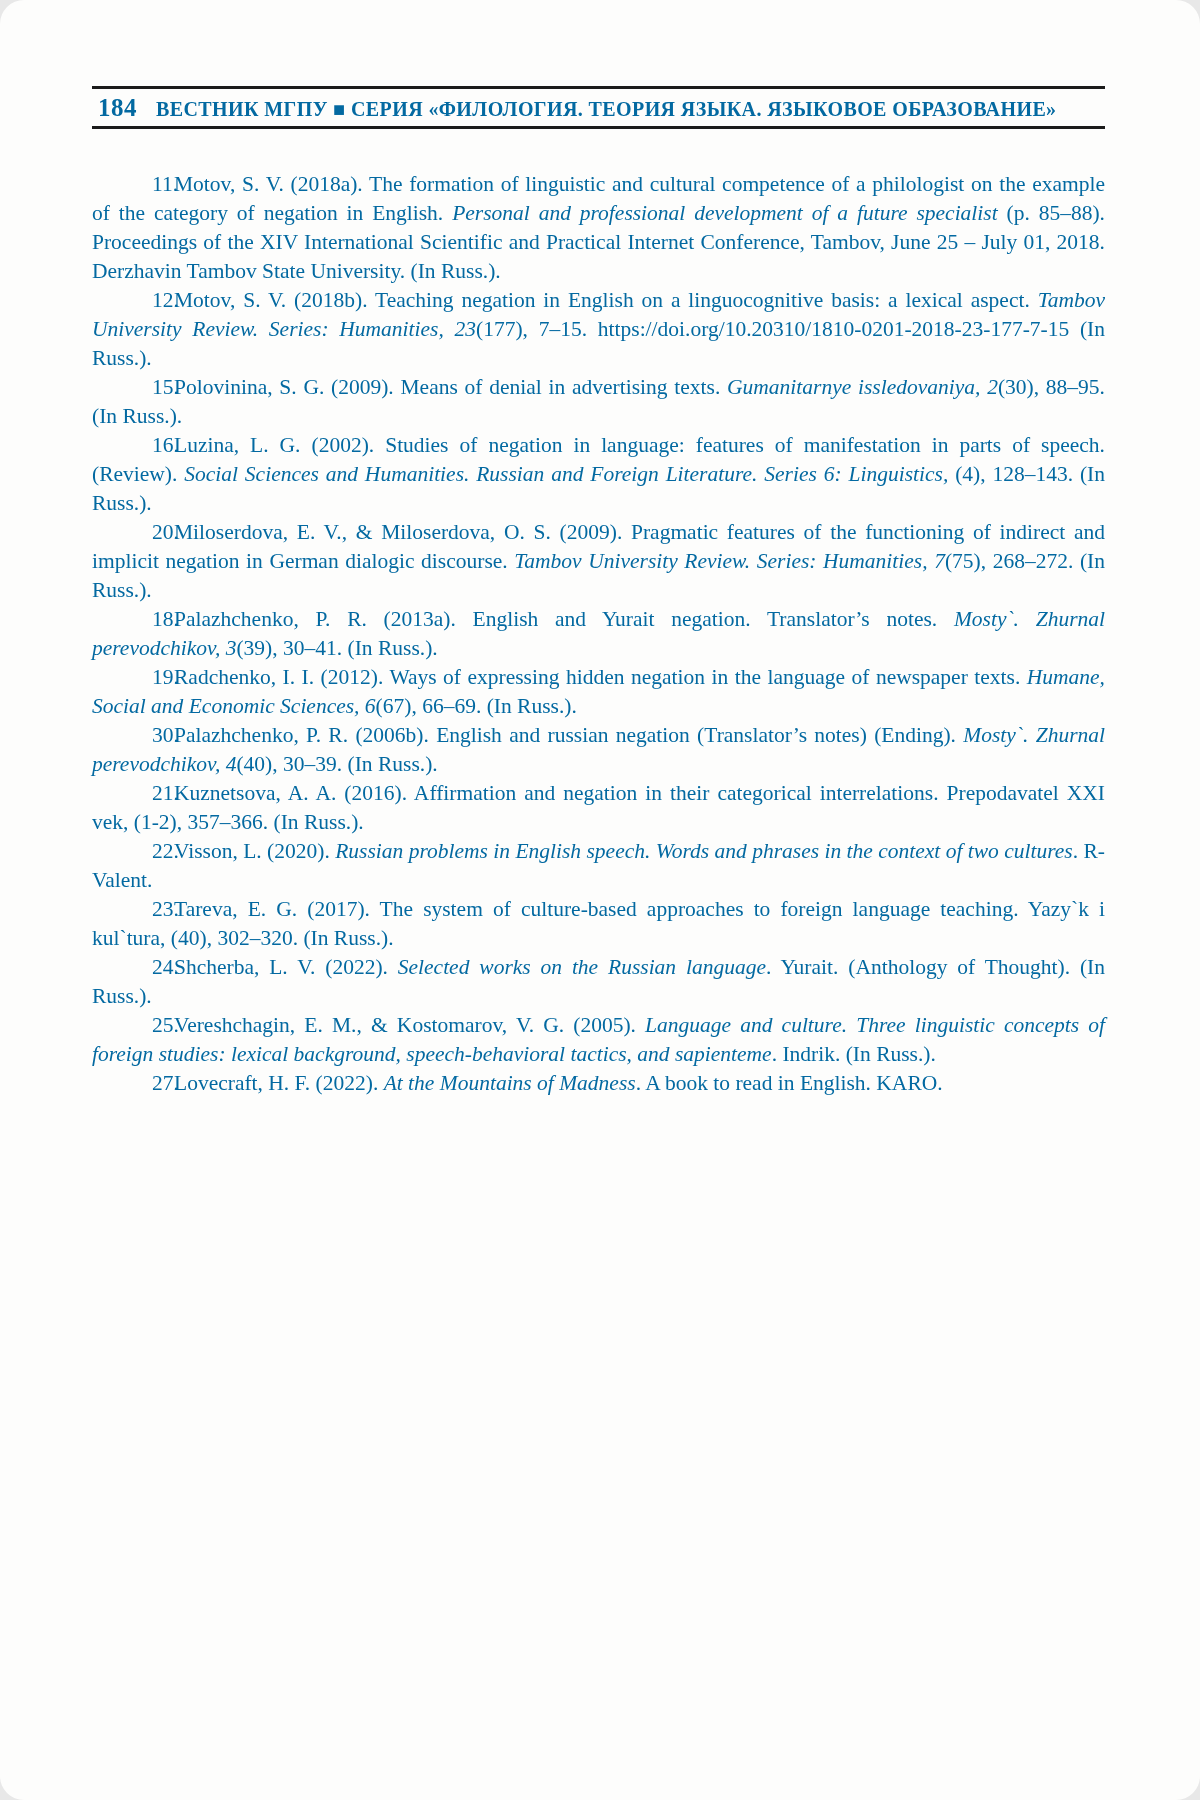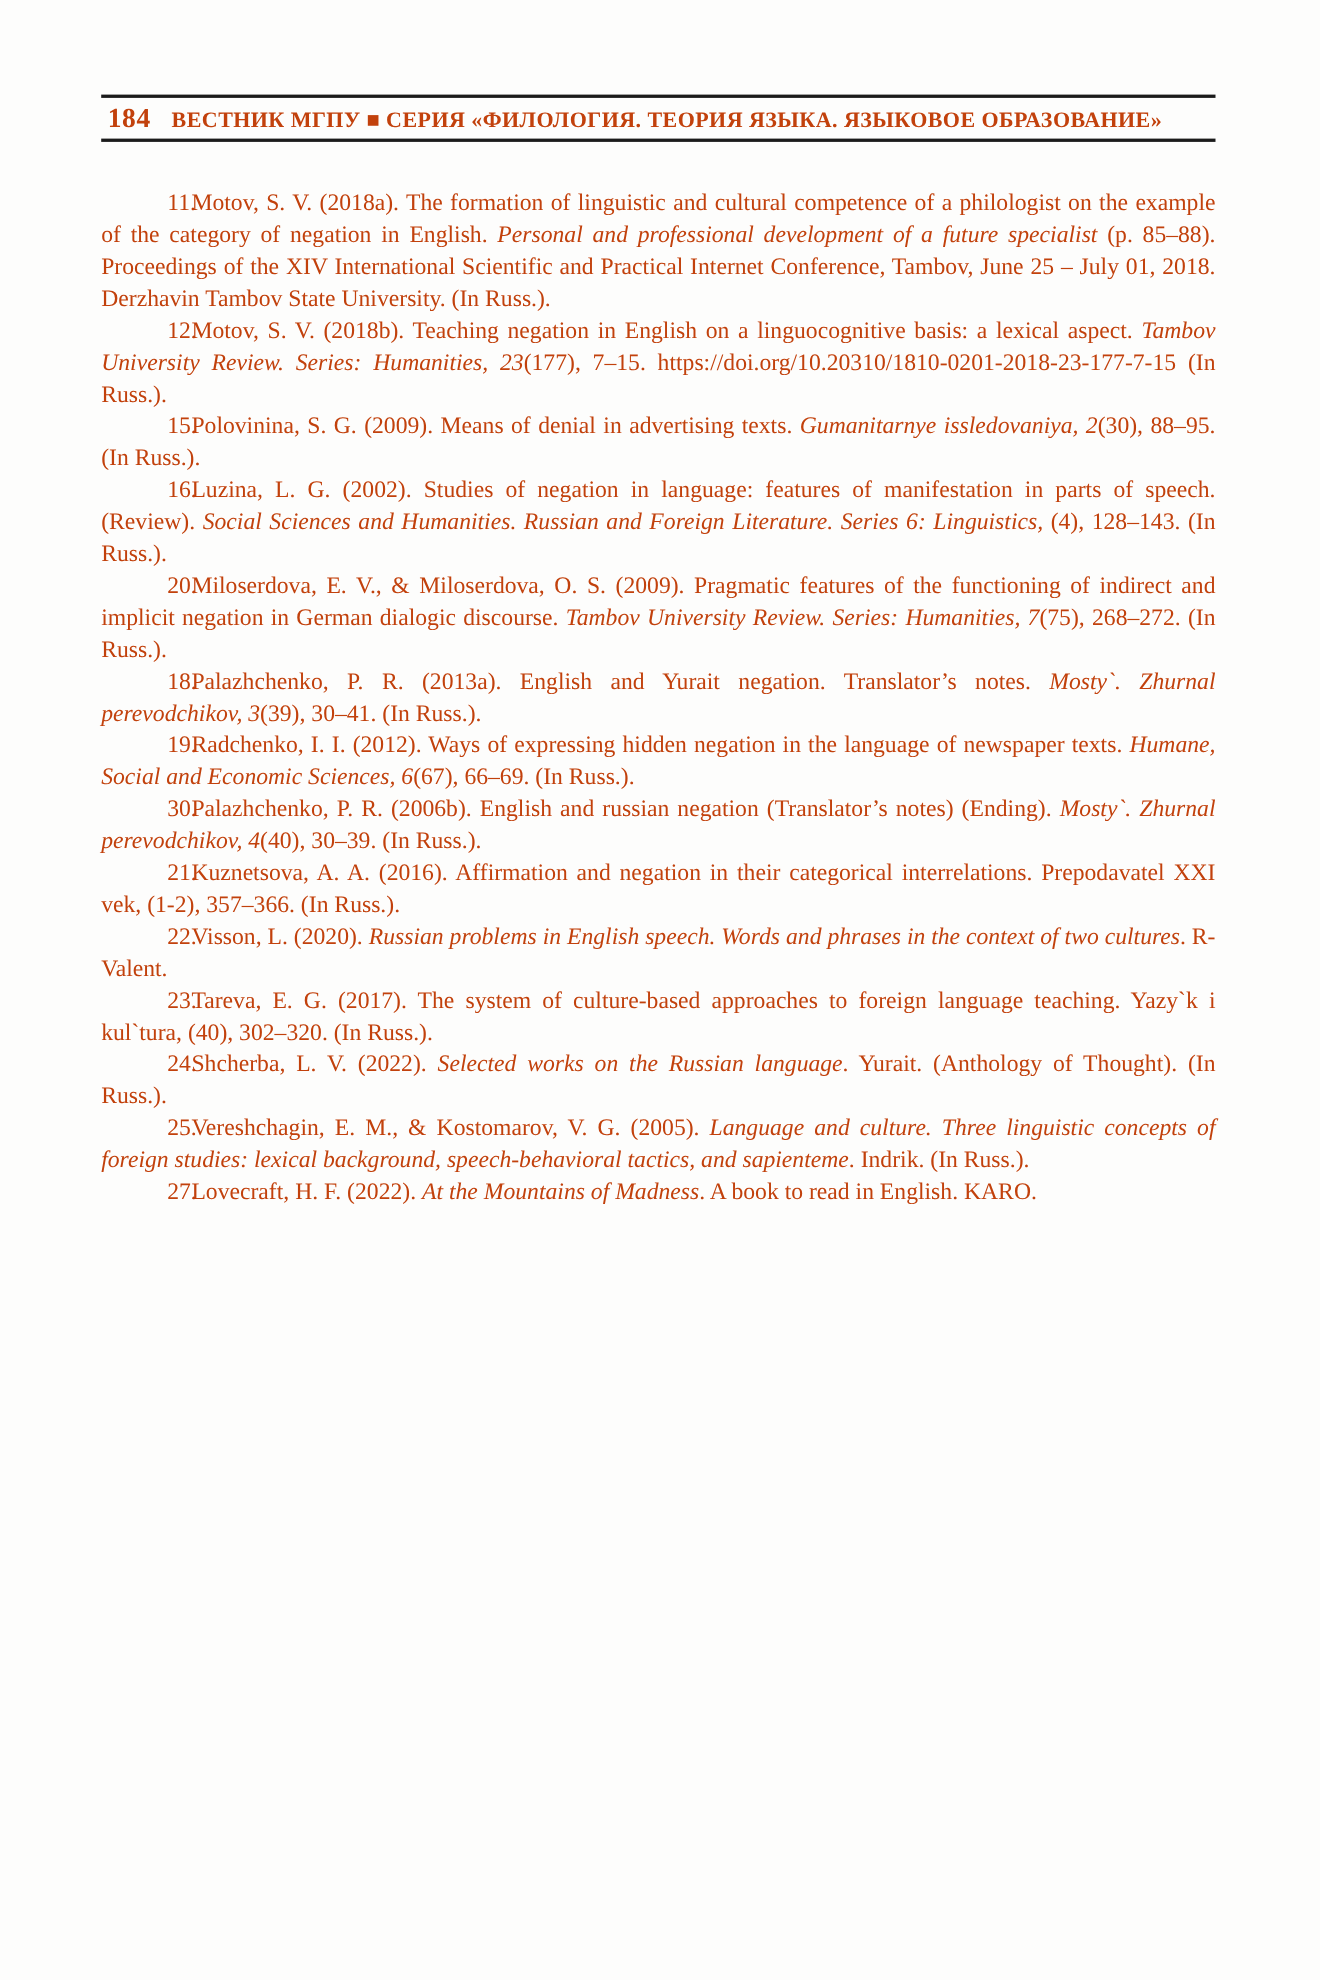--- a/index.html
+++ b/index.html
@@ -4,21 +4,22 @@
 <style>
   html,body{margin:0;padding:0;background:#e8e8e8;}
   .page{
     position:relative;
     width:1200px;height:1800px;
     margin:0 auto;
     background:#fdfdfc;
     box-sizing:border-box;
     padding:86px 95px 40px 92px;
     font-family:"Liberation Serif","DejaVu Serif",serif;
-    color:#c2410c;
+    color:#0369a1;
+    border-radius:24px;
   }
   .rule{height:3px;background:#1b1b1b;}
   .header-row{
     display:flex;
     align-items:baseline;
     padding:5px 6px 4px 6px;
   }
   .page-num{
     font-weight:bold;
     font-size:25px;

